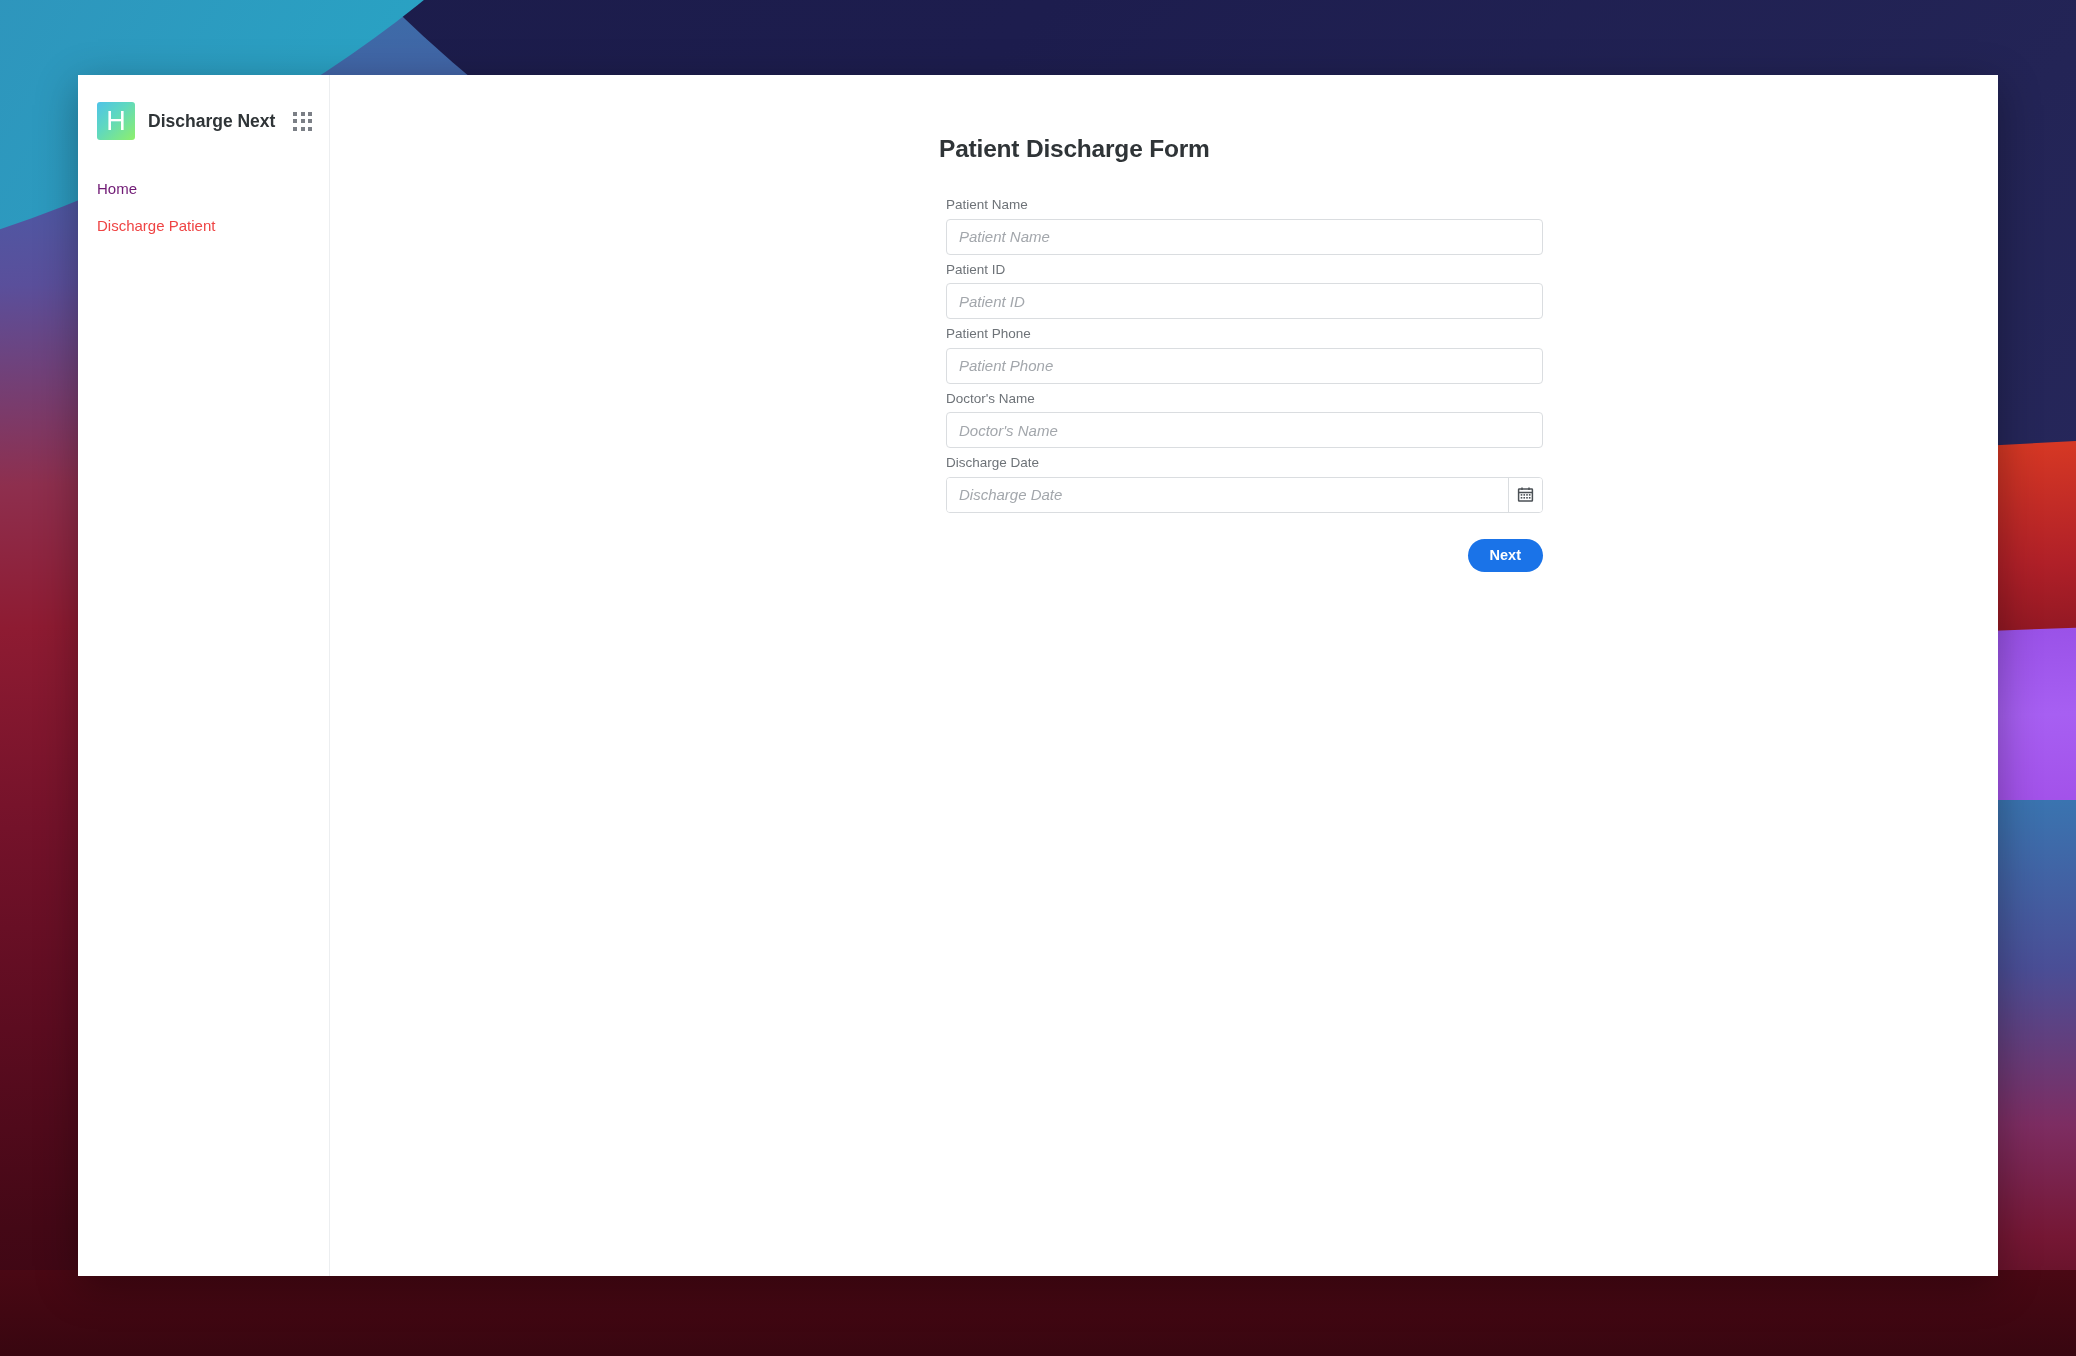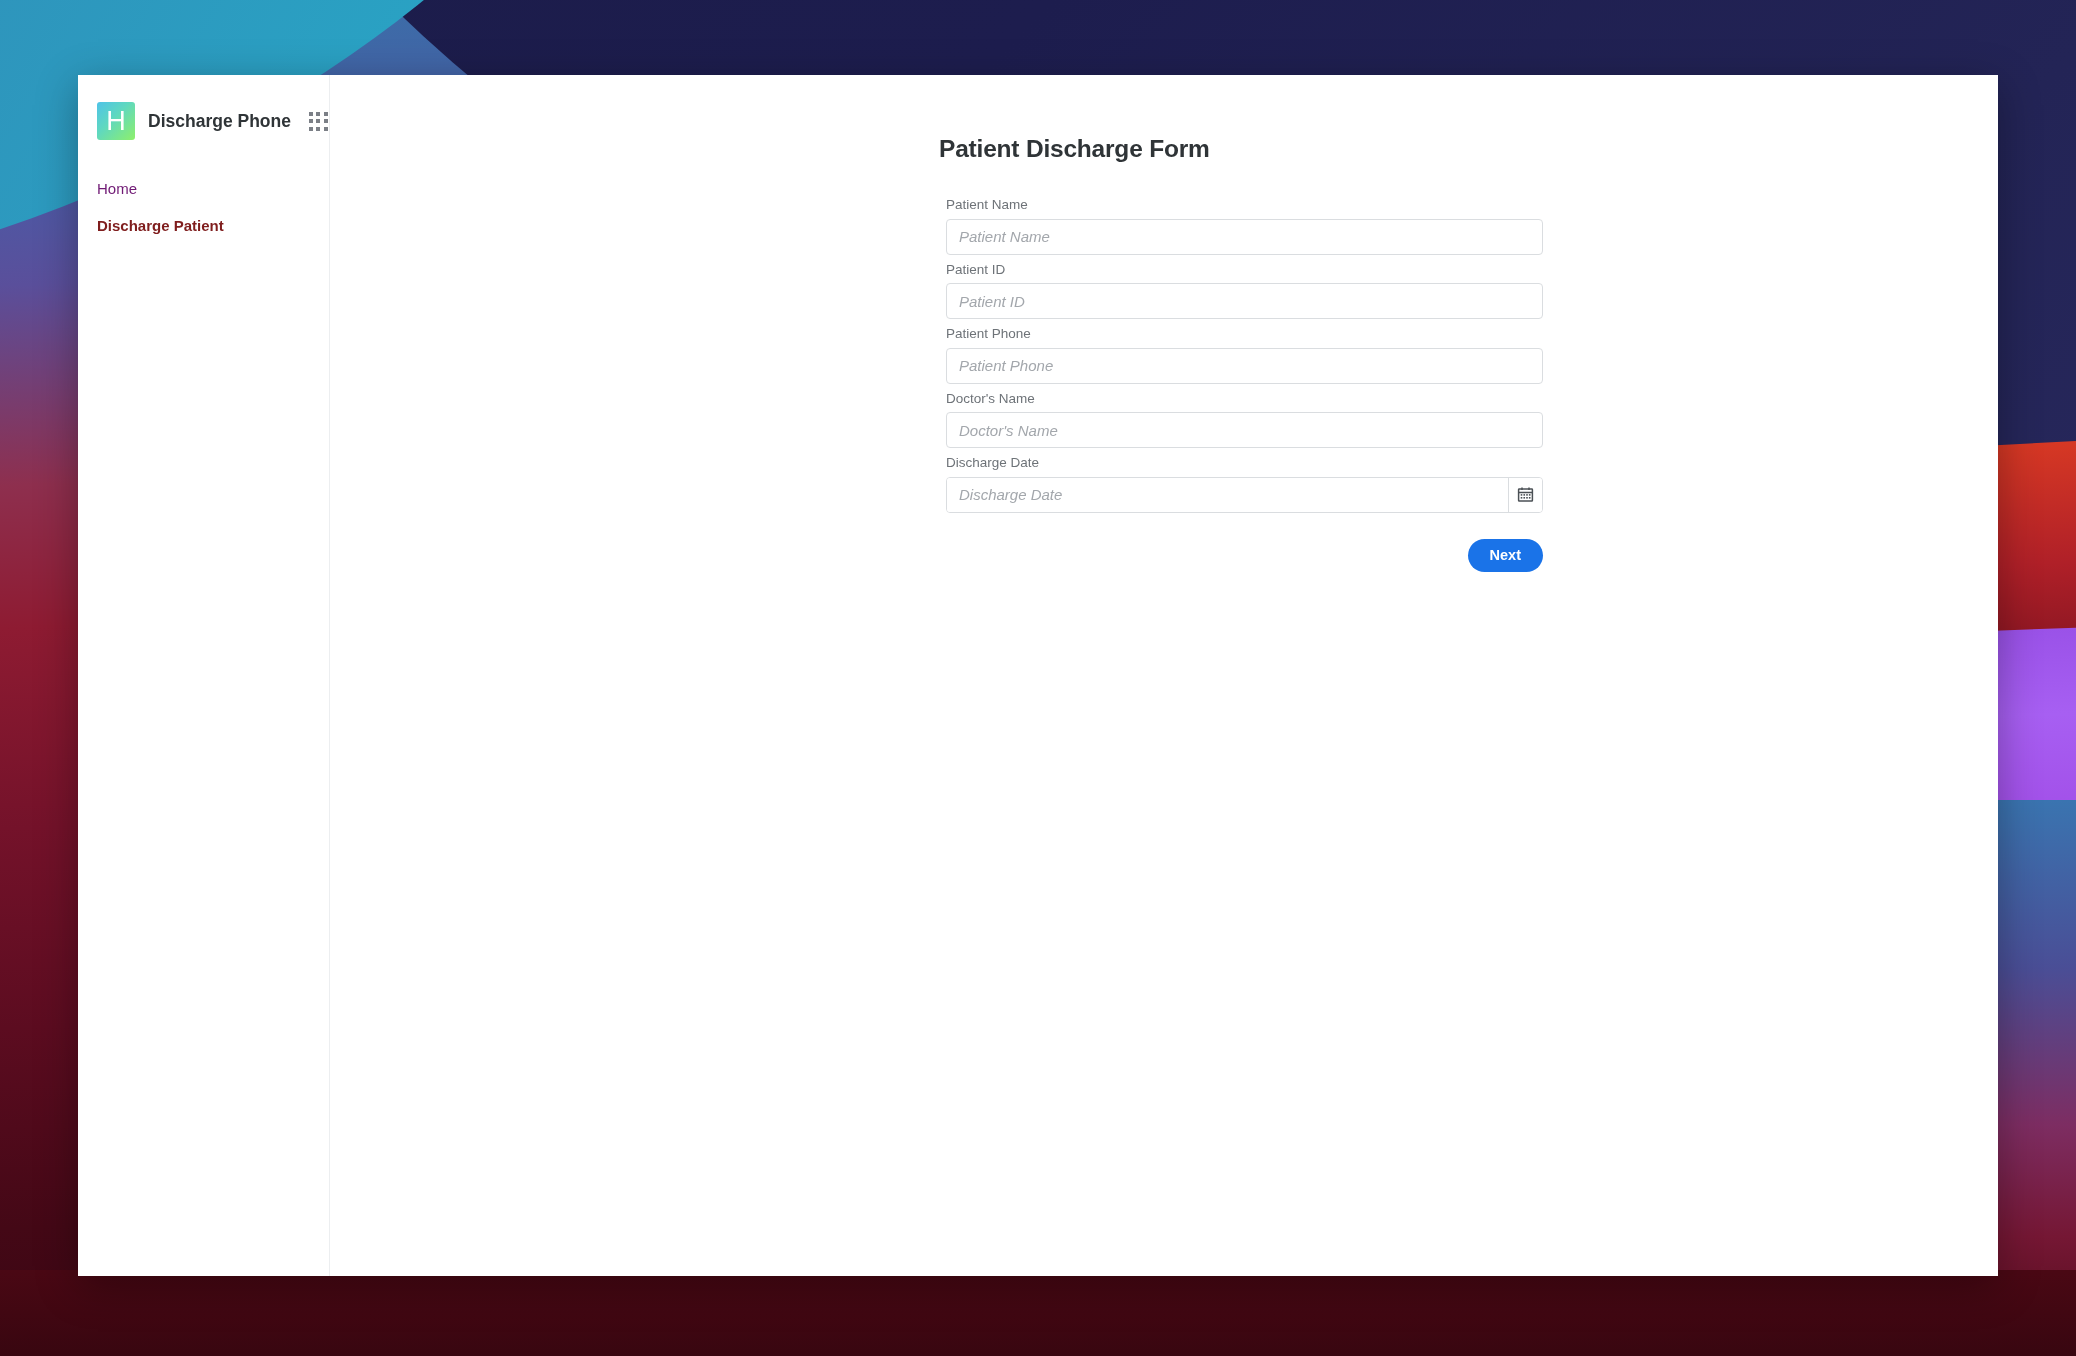--- a/index.html
+++ b/index.html
@@ -159,22 +159,22 @@
 
   .nav { margin-top: 28px; }
   .nav-item {
     padding: 7px 0 7px 19px;
     font-size: 15px;
     color: #701a75;
     cursor: pointer;
     white-space: nowrap;
   }
   .nav-item.active {
-    color: #7f1d1d;
-    font-weight: bold;
+    color: #ef4444;
+    font-weight: normal;
     padding-top: 13px;
   }
 
   
   .main {
     flex: 1;
     position: relative;
     background: #ffffff;
   }
   .form-wrap {
@@ -274,21 +274,21 @@
 </div>
 
 <div class="app-window">
 
   <aside class="sidebar">
 
     <div class="brand">
       <div class="brand-logo">
         <span>H</span>
       </div>
-      <div class="brand-title">Discharge Phone</div>
+      <div class="brand-title">Discharge Next</div>
       <div class="apps-icon">
         <i></i>
         <i></i>
         <i></i>
         <i></i>
         <i></i>
         <i></i>
         <i></i>
         <i></i>
         <i></i>

